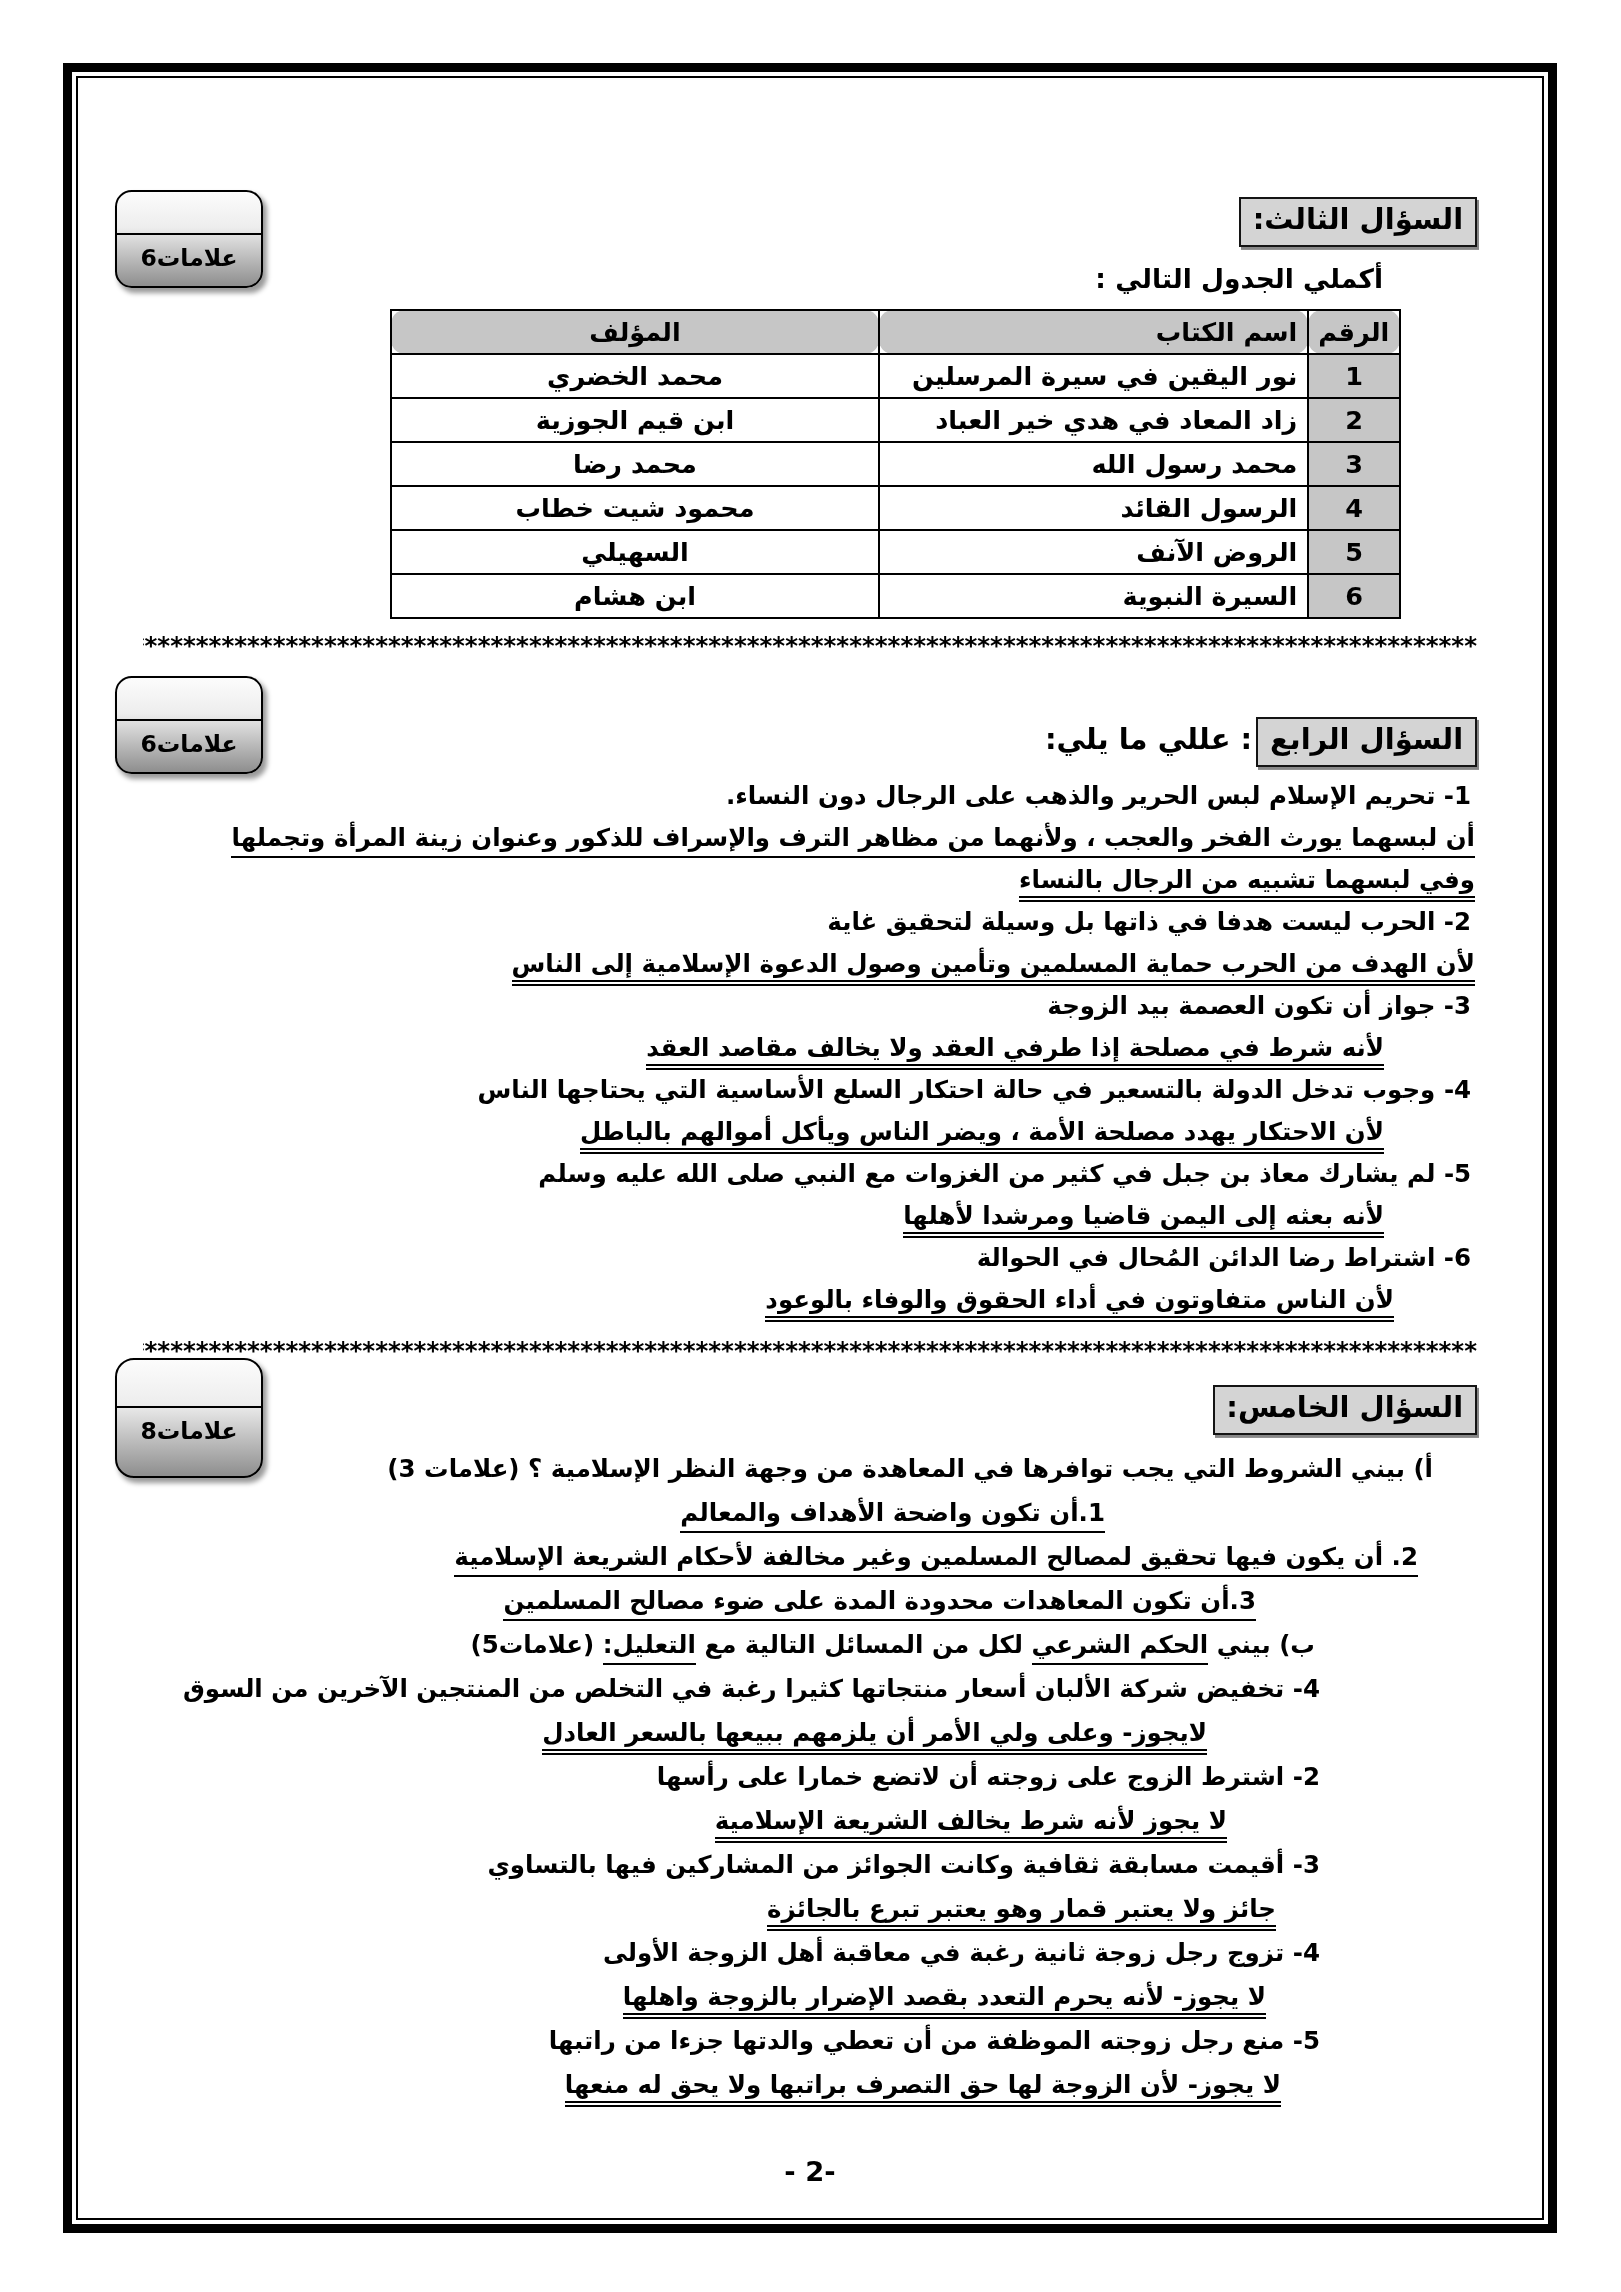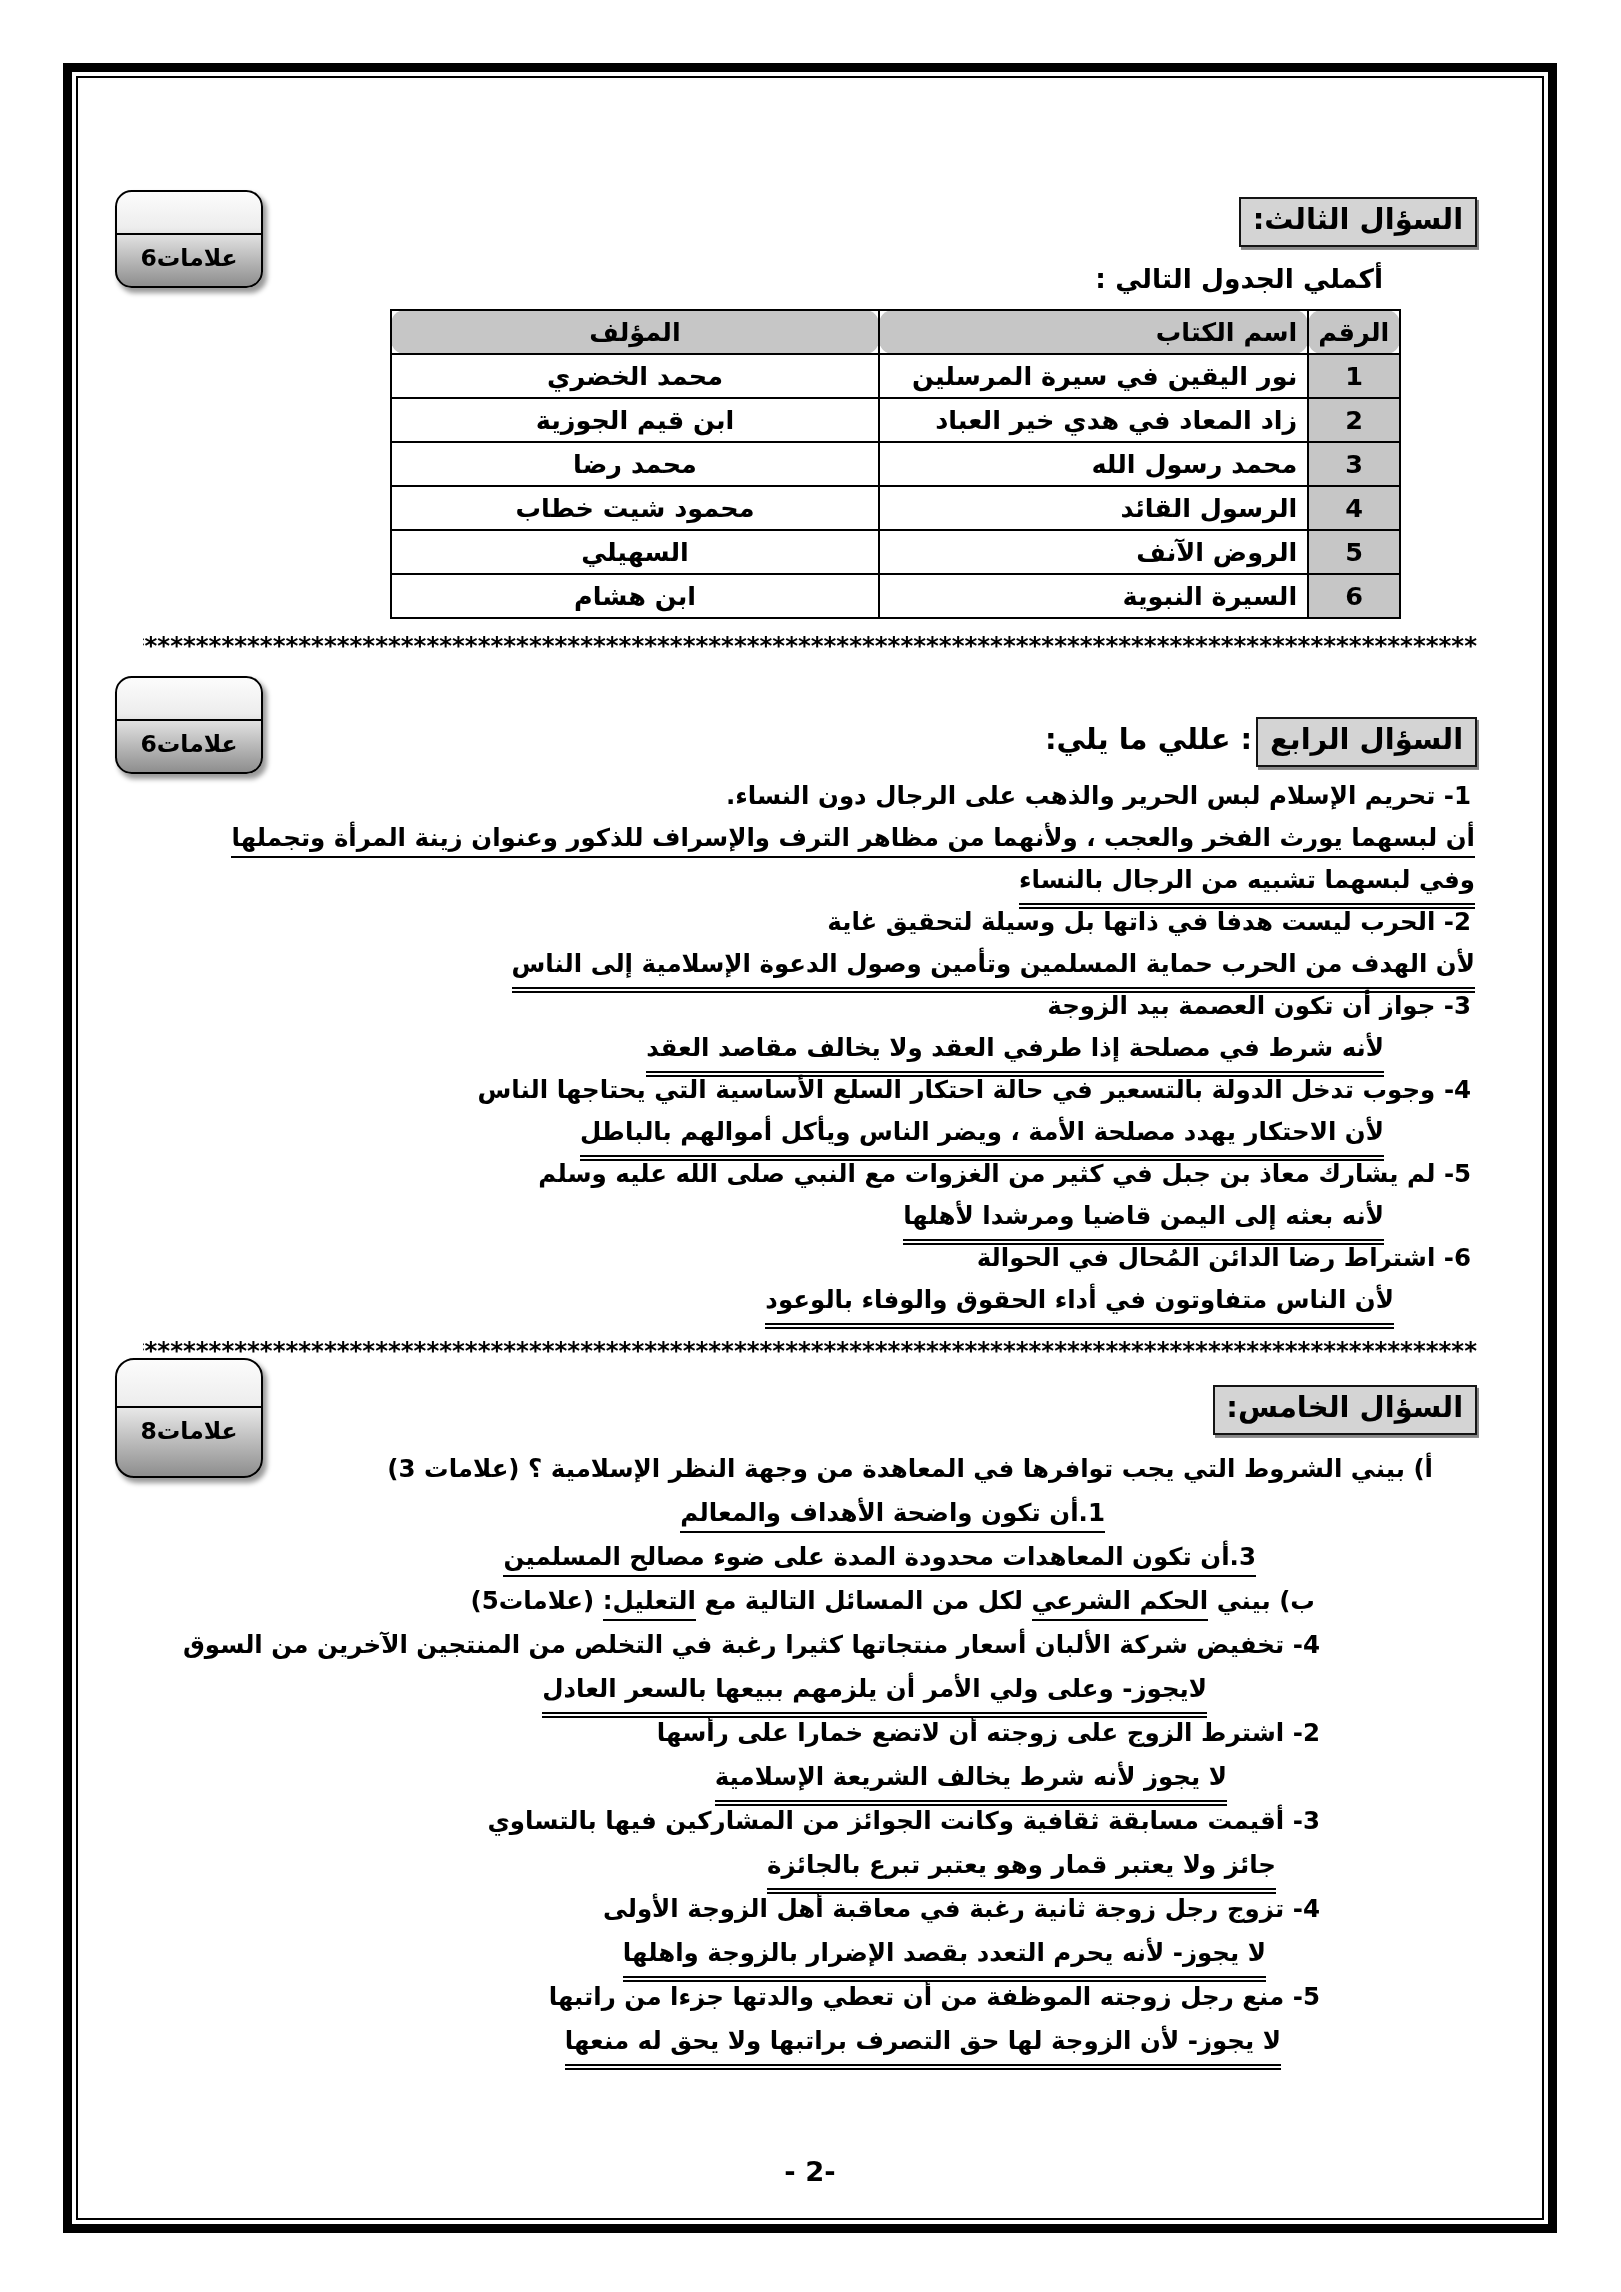--- a/index.html
+++ b/index.html
@@ -33,21 +33,21 @@
        text-align:right;letter-spacing:0;}
   .sep2{margin-top:13.7px;}
 
   .q4h{margin-top:55px;}
   .q5h{margin-top:17.6px;}
 
   .line{font-size:24.5px;line-height:42px;text-align:right;}
   .ql{padding-right:5.9px;}
   .l5{line-height:44px;}
   .u{border-bottom:2.9px solid #000;padding-bottom:4px;}
-  .uu{border-bottom:6.9px double #000;padding-bottom:9px;}
+  .uu{border-bottom:6.9px double #000;padding-bottom:2px;}
   .q4block{margin-top:7.8px;}
   .parta-q{margin-top:11.8px;padding-right:44px;}
 
   .badge{position:absolute;left:43px;width:148px;height:98px;border:2.9px solid #000;
          border-radius:16.7px;box-sizing:border-box;text-align:center;overflow:hidden;
          background:linear-gradient(180deg,#fcfcfc 0%,#ededed 38%,#c2c2c2 66%,#8e8e8e 100%);
          box-shadow:3.9px 4.9px 4.9px rgba(0,0,0,.4);}
   .badge-top{height:44%;border-bottom:2px solid #000;}
   .badge-label{font-size:23.5px;line-height:47px;}
   .badge-q3{top:118px;}
@@ -148,20 +148,21 @@
 
     <div class="heading-row q5h">
       <span class="qbox">السؤال الخامس:</span>
     </div>
 
     <div class="line l5 parta-q">
       <span>أ)</span>
       <span>بيني الشروط التي يجب توافرها في المعاهدة من وجهة النظر الإسلامية ؟ (علامات 3)</span>
     </div>
     <div class="line l5" style="padding-right:372px"><span class="u">1.أن تكون واضحة الأهداف والمعالم</span></div>
+    <div class="line l5" style="padding-right:59px"><span class="u">2. أن يكون فيها تحقيق لمصالح المسلمين وغير مخالفة لأحكام الشريعة الإسلامية</span></div>
     <div class="line l5" style="padding-right:221px"><span class="u">3.أن تكون المعاهدات محدودة المدة على ضوء مصالح المسلمين</span></div>
 
     <div class="line l5" style="padding-right:162px">
       <span>ب)</span>
       <span>بيني </span><span class="u">الحكم الشرعي</span><span> لكل من المسائل التالية مع </span><span class="u">التعليل:</span><span> (علامات5)</span>
     </div>
 
     <div class="line l5" style="padding-right:157px"><span>4-  تخفيض شركة الألبان أسعار منتجاتها كثيرا رغبة في التخلص من المنتجين الآخرين من السوق</span></div>
     <div class="line l5" style="padding-right:270px"><span class="uu">لايجوز- وعلى ولي الأمر أن يلزمهم ببيعها بالسعر العادل</span></div>
 

